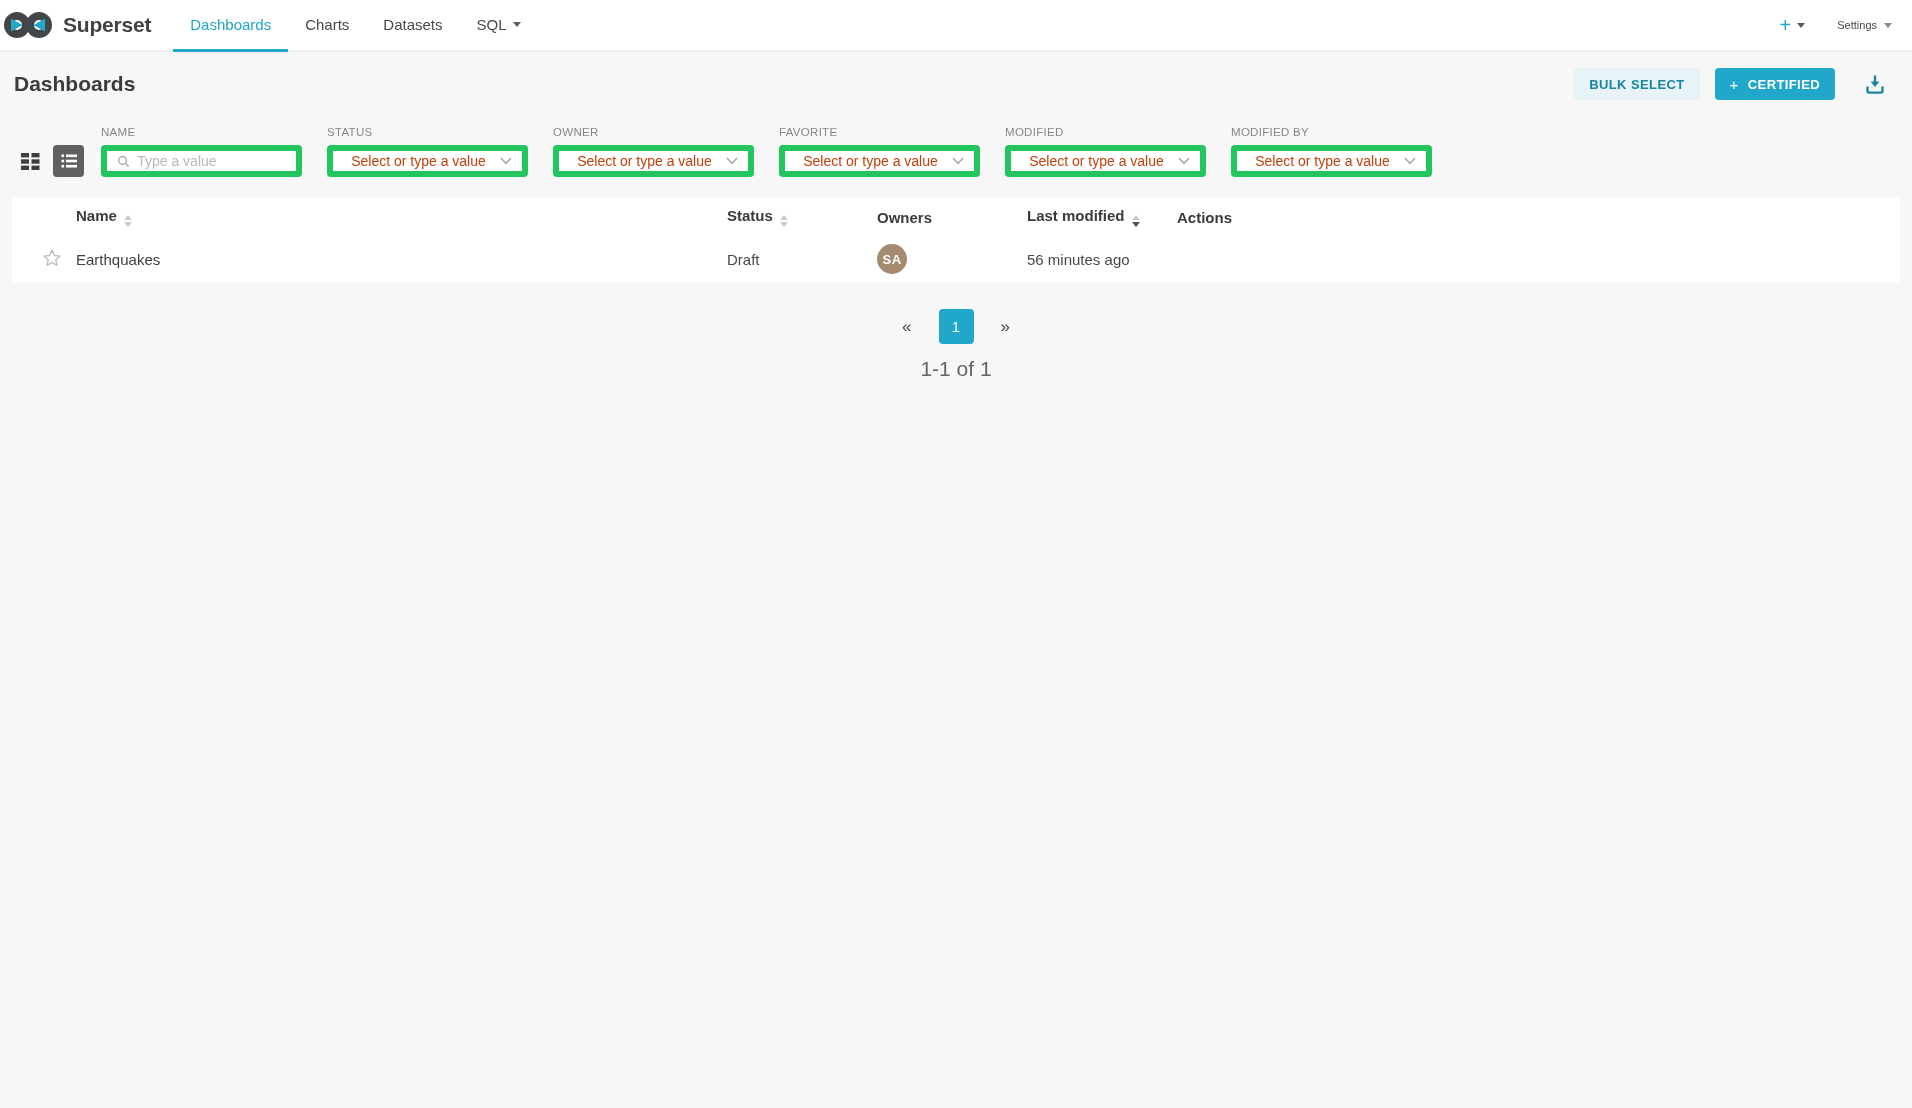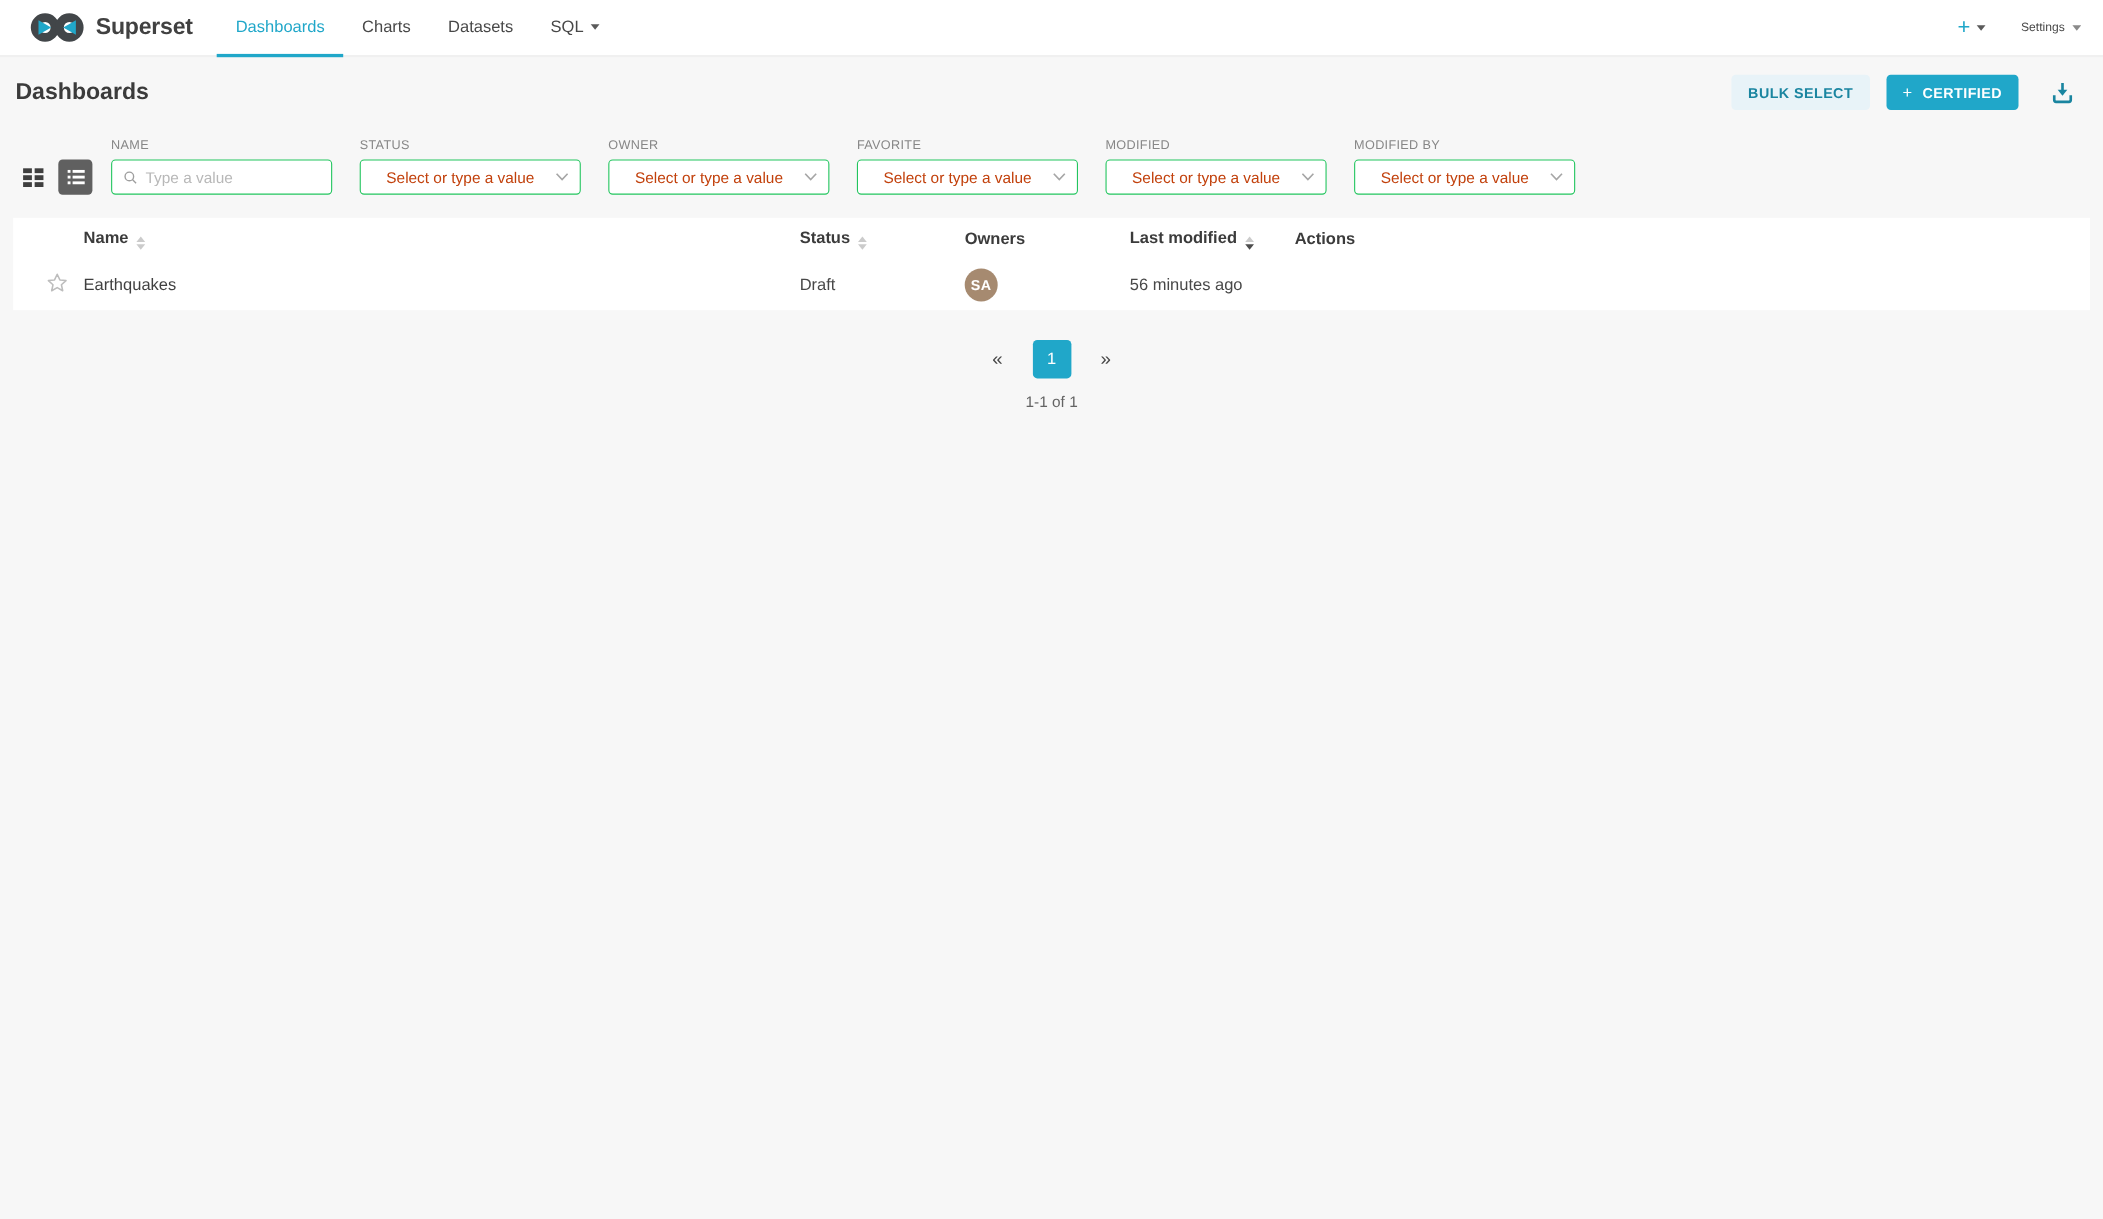--- a/index.html
+++ b/index.html
@@ -1,21 +1,21 @@
 <!DOCTYPE html>
 <html><head>
 <meta charset="utf-8">
 <style>
   * { margin:0; padding:0; box-sizing:border-box; }
   html,body { background:#F7F7F7; }
   body { font-family:"Liberation Sans", sans-serif; color:#484848; }
   .screen { width:1912px; height:1108px; background:#F7F7F7; overflow:hidden; position:relative; }
 
   
-  .navbar { height:52px; background:#FFFFFF; border-bottom:2px solid #F0F0F0; display:flex; align-items:stretch; padding-left:26px; padding-right:20px; }
+  .navbar { height:52px; background:#FFFFFF; border-bottom:2px solid #F0F0F0; display:flex; align-items:stretch; padding-left:2px; padding-right:20px; }
   .brand { display:flex; align-items:center; gap:9px; margin-right:22px; cursor:pointer; }
   .brand-name { font-size:21px; font-weight:700; color:#414141; letter-spacing:-0.2px; }
   .nav-items { display:flex; align-items:stretch; list-style:none; }
   .nav-item { display:flex; align-items:center; gap:6px; padding:0 17px; font-size:15px; color:#484848; cursor:pointer; border-bottom:3px solid transparent; margin-bottom:-2px; }
   .nav-item.active { color:#20A7C9; border-bottom-color:#20A7C9; }
   .nav-right { margin-left:auto; display:flex; align-items:center; gap:32px; }
   .plus-menu { display:flex; align-items:center; gap:6px; cursor:pointer; }
   .plus-glyph { color:#20A7C9; font-size:20px; font-weight:400; line-height:1; }
   .settings-menu { display:flex; align-items:center; gap:7px; font-size:11px; color:#484848; cursor:pointer; }
   .caret { width:0; height:0; border-left:4px solid transparent; border-right:4px solid transparent; border-top:5px solid #5A5A5A; display:inline-block; }
@@ -30,21 +30,21 @@
   .btn-primary .btn-plus { font-size:15px; font-weight:400; }
   .icon-btn { background:none; border:none; cursor:pointer; padding:0; margin-left:12px; display:inline-flex; align-items:center; }
 
   
   .filter-bar { display:flex; align-items:flex-end; padding-left:14px; margin-top:26px; }
   .view-toggles { display:flex; gap:8px; margin-right:17px; }
   .view-toggle { width:31px; height:32px; border:none; background:transparent; border-radius:4px; display:flex; align-items:center; justify-content:center; cursor:pointer; }
   .view-toggle.active { background:#606060; }
   .filter-group { margin-right:25px; }
   .filter-label { font-size:11.5px; color:#878787; letter-spacing:0.3px; margin-bottom:7px; }
-  .filter-control { width:201px; height:32px; background:#FFFFFF; border:1px solid #22c55e; border-radius:4px; display:flex; align-items:center; padding:0 10px; }
+  .filter-control { width:201px; height:32px; background:#FFFFFF; border:6px solid #22c55e; border-radius:4px; display:flex; align-items:center; padding:0 10px; }
   .filter-control input { border:none; outline:none; width:100%; font-family:inherit; font-size:14px; color:#484848; margin-left:7px; }
   .filter-control input::placeholder { color:#B8B8B8; }
   .select-placeholder { font-size:14px; color:#c2410c; flex:1; white-space:nowrap; overflow:hidden;text-align:center; }
   .chev { flex:none; margin-left:6px; }
 
   
   .card { background:#FFFFFF; margin:21px 12px 0 12px; }
   table { width:100%; border-collapse:collapse; table-layout:fixed; }
   thead th { height:38px; text-align:left; font-size:15px; font-weight:700; color:#3B3B3B; vertical-align:middle; }
   tbody td { height:46px; font-size:15px; color:#484848; vertical-align:middle; }
@@ -56,21 +56,21 @@
   .sorter .up { width:0; height:0; border-left:4px solid transparent; border-right:4px solid transparent; border-bottom:5px solid #CBCBCB; }
   .sorter .down { width:0; height:0; border-left:4px solid transparent; border-right:4px solid transparent; border-top:5px solid #CBCBCB; }
   .sorter.desc .down { border-top-color:#4D4D4D; }
   .avatar { width:30px; height:30px; border-radius:50%; color:#FFFFFF; font-size:13px; font-weight:600; letter-spacing:0.4px; display:flex; align-items:center; justify-content:center; cursor:default; }
   .star-btn { background:none; border:none; cursor:pointer; padding:0; display:inline-flex; }
 
   
   .pagination { margin-top:27px; display:flex; align-items:center; justify-content:center; gap:21px; }
   .page-arrow { background:none; border:none; font-family:inherit; font-size:17px; color:#484848; cursor:pointer; padding:4px 6px; }
   .page-num { width:35px; height:35px; border:none; border-radius:4px; background:#20A7C9; color:#FFFFFF; font-family:inherit; font-size:15px; cursor:pointer; }
-  .page-summary { margin-top:13px; text-align:center; font-size:14px; color:#646464; }
+  .page-summary { margin-top:13px; text-align:center; font-size:21px; color:#646464; }
 </style>
 </head>
 <body>
 
 <div class="screen">
 
   <div class="navbar">
     <div class="brand">
       <svg width="52" height="32" viewBox="0 0 52 32">
         <circle cx="15" cy="16" r="9" fill="none" stroke="#424649" stroke-width="8"></circle>

